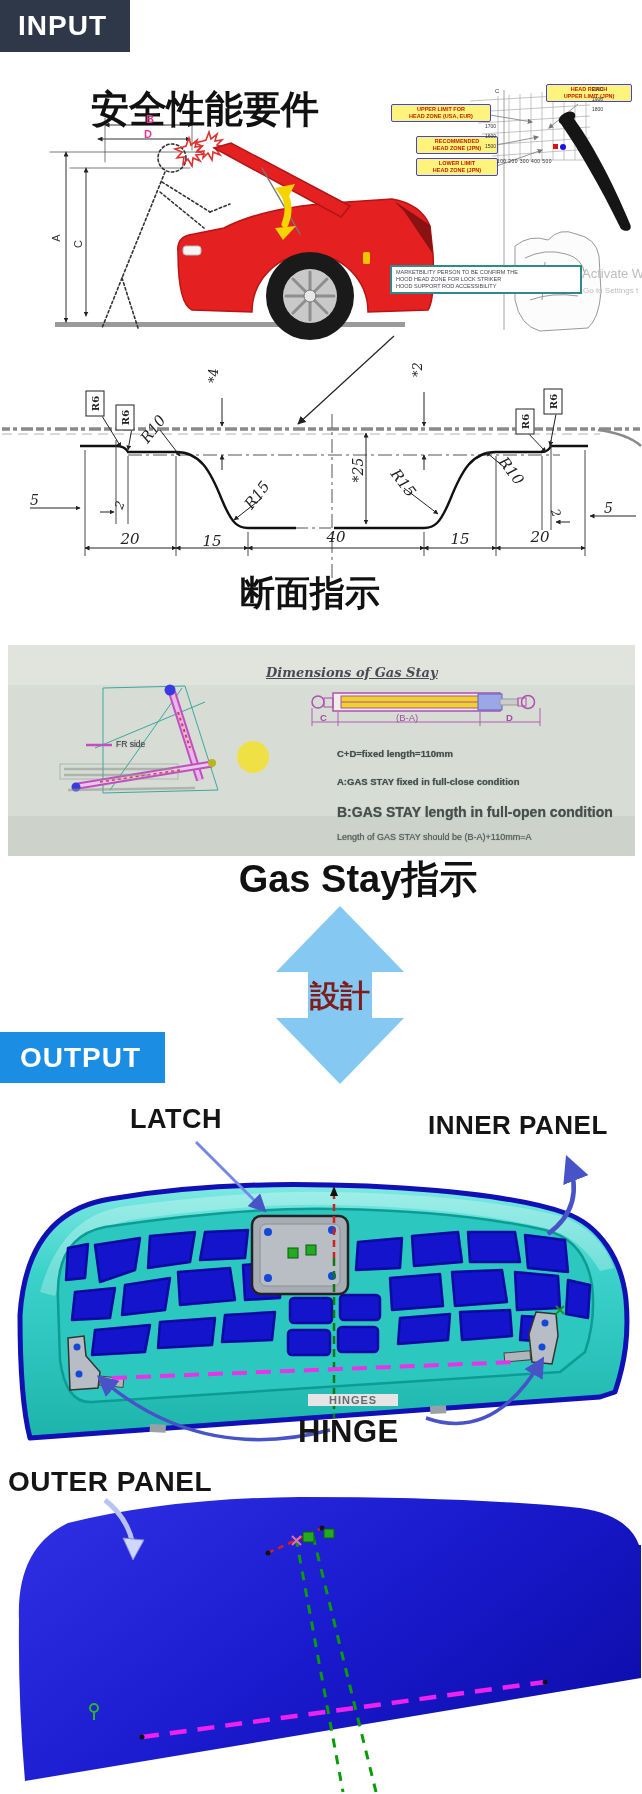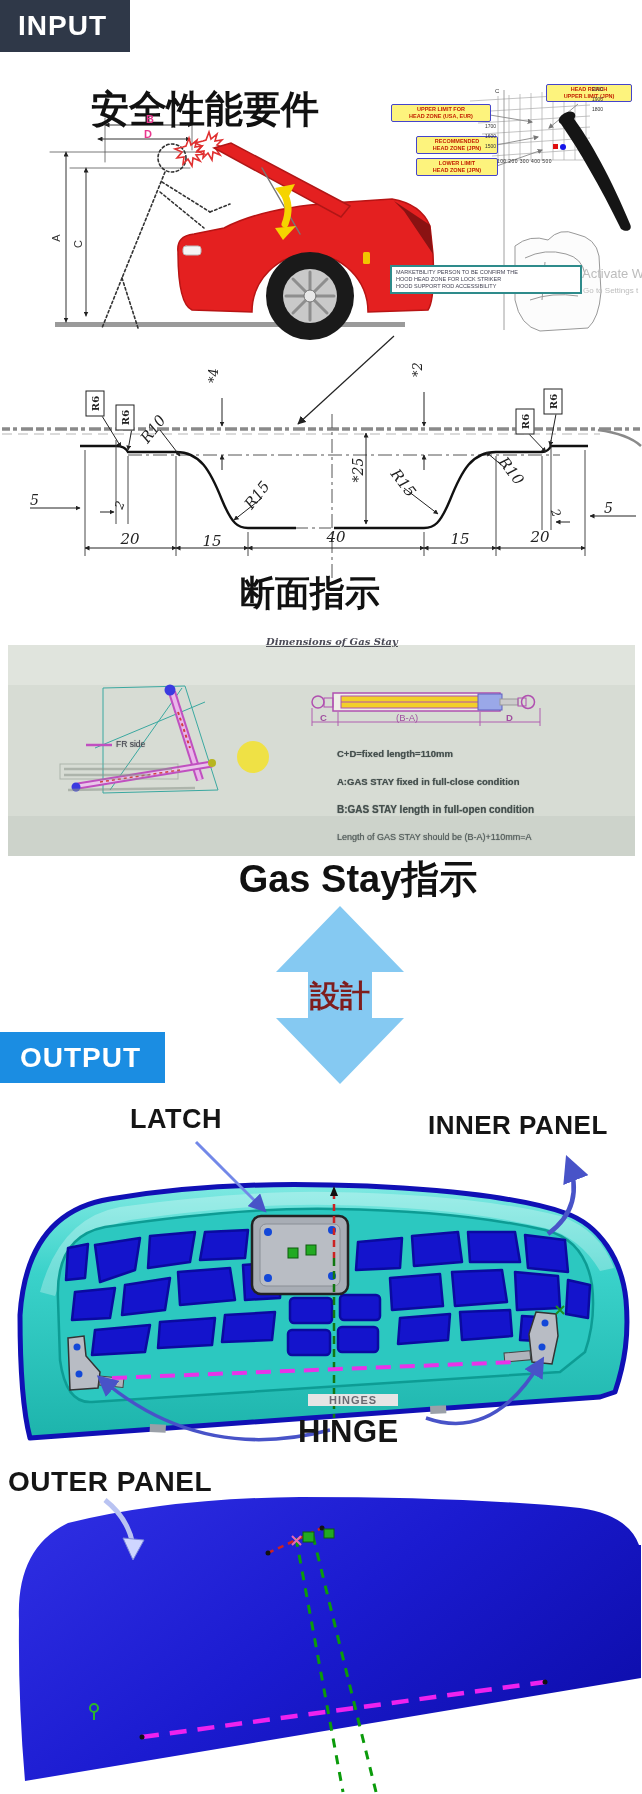--- a/index.html
+++ b/index.html
@@ -425,28 +425,28 @@
 <div class="abs dim-hand" style="left:116px;top:498px;font-size:12px;transform:rotate(-70deg);">2</div>
 <div class="abs dim-hand" style="left:552px;top:506px;font-size:12px;transform:rotate(70deg);">2</div>
 <div class="abs dim-hand" style="left:130px;top:530px;font-size:15px;transform:translateX(-50%);">20</div>
 <div class="abs dim-hand" style="left:212px;top:532px;font-size:15px;transform:translateX(-50%);">15</div>
 <div class="abs dim-hand" style="left:336px;top:528px;font-size:15px;transform:translateX(-50%);">40</div>
 <div class="abs dim-hand" style="left:460px;top:530px;font-size:15px;transform:translateX(-50%);">15</div>
 <div class="abs dim-hand" style="left:540px;top:528px;font-size:15px;transform:translateX(-50%);">20</div>
 
 <div class="abs jp-title" style="left:225px;top:570px;width:170px;font-size:35px;">断面指示</div>
 
-<div class="abs" style="left:266px;top:636px;font-size:10px;font-style:italic;font-weight:bold;color:#4a4a55;text-decoration:underline;font-family:'DejaVu Serif',serif;">Dimensions of Gas Stay</div>
+<div class="abs" style="left:266px;top:665px;font-size:13px;font-style:italic;font-weight:bold;color:#4a4a55;text-decoration:underline;font-family:'DejaVu Serif',serif;">Dimensions of Gas Stay</div>
 <div class="abs blur-sm" style="left:116px;top:739px;font-size:8.5px;color:#4a4a55;">FR side</div>
 <div class="abs" style="left:320px;top:712px;font-size:9.5px;color:#a050a0;font-weight:bold;">C</div>
 <div class="abs" style="left:396px;top:712px;font-size:9.5px;color:#a050a0;font-weight:normal;">(B-A)</div>
 <div class="abs" style="left:506px;top:712px;font-size:9.5px;color:#a050a0;font-weight:bold;">D</div>
 <div class="abs blur-sm" style="left:337px;top:748px;font-size:9.5px;color:#45504e;font-weight:bold;">C+D=fixed length=110mm</div>
 <div class="abs blur-sm" style="left:337px;top:776px;font-size:9.5px;color:#45504e;font-weight:bold;">A:GAS STAY fixed in full-close condition</div>
-<div class="abs blur-sm" style="left:337px;top:804px;font-size:10px;color:#45504e;font-weight:bold;">B:GAS STAY length in full-open condition</div>
+<div class="abs blur-sm" style="left:337px;top:804px;font-size:14px;color:#45504e;font-weight:bold;">B:GAS STAY length in full-open condition</div>
 <div class="abs blur-sm" style="left:337px;top:832px;font-size:9px;color:#555f5d;">Length of GAS STAY should be (B-A)+110mm=A</div>
 
 <div class="abs jp-title" style="left:218px;top:854px;width:280px;font-size:38px;">Gas Stay指示</div>
 
 <div class="abs" style="left:302px;top:976px;width:76px;text-align:center;font-size:30px;font-weight:bold;color:#7f1d1d;">設計</div>
 
 <div class="abs badge" style="left:0;top:1032px;width:165px;height:51px;background:#1b8de2;font-size:28px;line-height:51px;padding-left:20px;box-sizing:border-box;">OUTPUT</div>
 
 <div class="abs model-label" style="left:130px;top:1104px;font-size:27px;">LATCH</div>
 <div class="abs model-label" style="left:428px;top:1110px;font-size:26px;">INNER PANEL</div>

